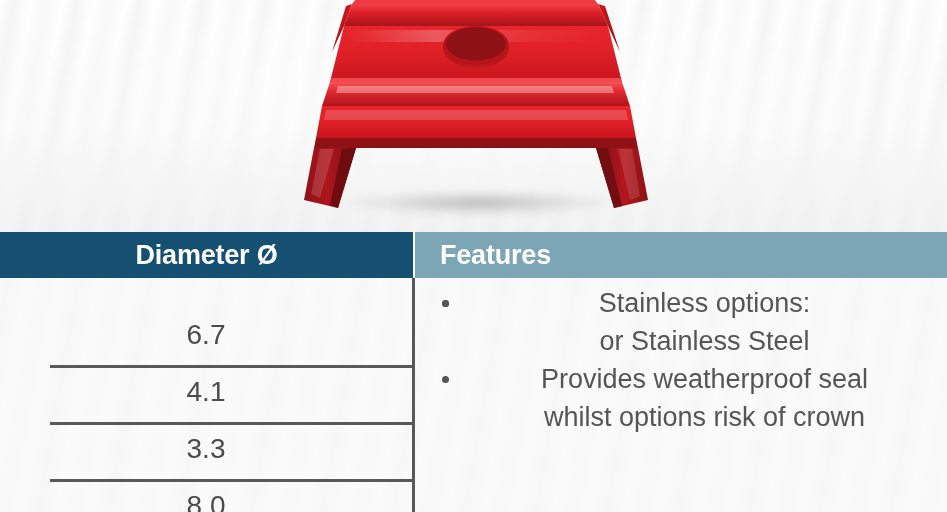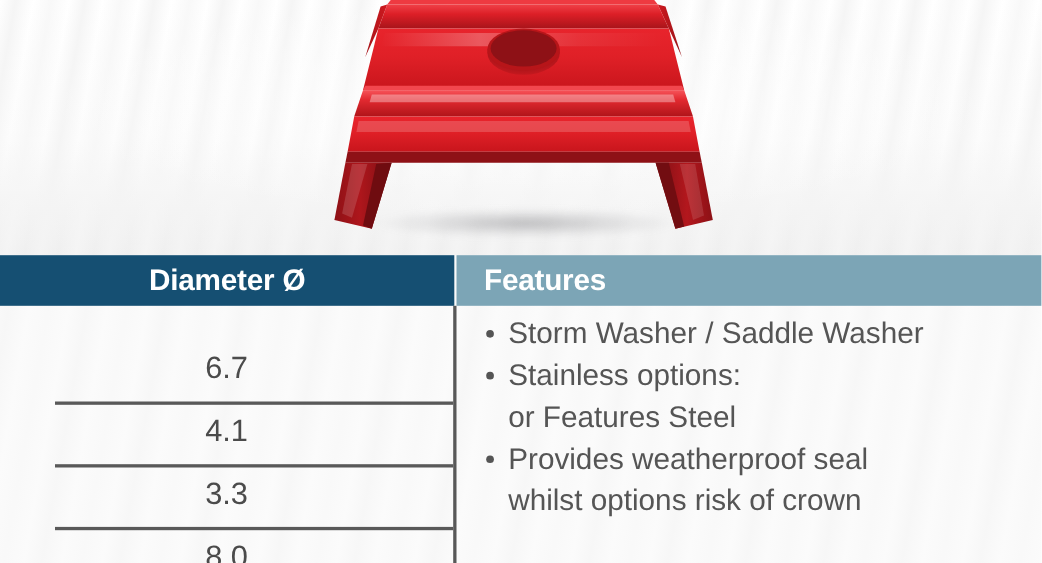--- a/index.html
+++ b/index.html
@@ -9,20 +9,21 @@
   }
   body {
     font-family: "Liberation Sans", sans-serif;
   }
   #page {
     position: relative;
     width: 947px;
     height: 512px;
     overflow: hidden;
     background: #fdfdfd;
+    text-align: center;
   }
 
   
   .photo-area {
     position: absolute;
     left: 0; top: 0;
     width: 947px;
     height: 232px;
     overflow: hidden;
     background:
@@ -303,27 +304,26 @@
       <div class="d-row r1">4.1</div>
       <div class="d-line l1"></div>
       <div class="d-row r2">3.3</div>
       <div class="d-line l2"></div>
       <div class="d-row r3">8.0</div>
     </div>
 
     <div class="features-col">
       <div class="f-item">
         <span class="f-bullet"></span>
-        <span>Storm Washer / Saddle Washer</span>
       </div>
       <div class="f-item">
         <span class="f-bullet"></span>
         <span>Stainless options:</span>
       </div>
-      <div class="f-sub">or Features Steel</div>
+      <div class="f-sub">or Stainless Steel</div>
       <div class="f-item">
         <span class="f-bullet"></span>
         <span>Provides weatherproof seal</span>
       </div>
       <div class="f-sub">whilst options risk of crown</div>
     </div>
 
   </div>
 </div>
 

